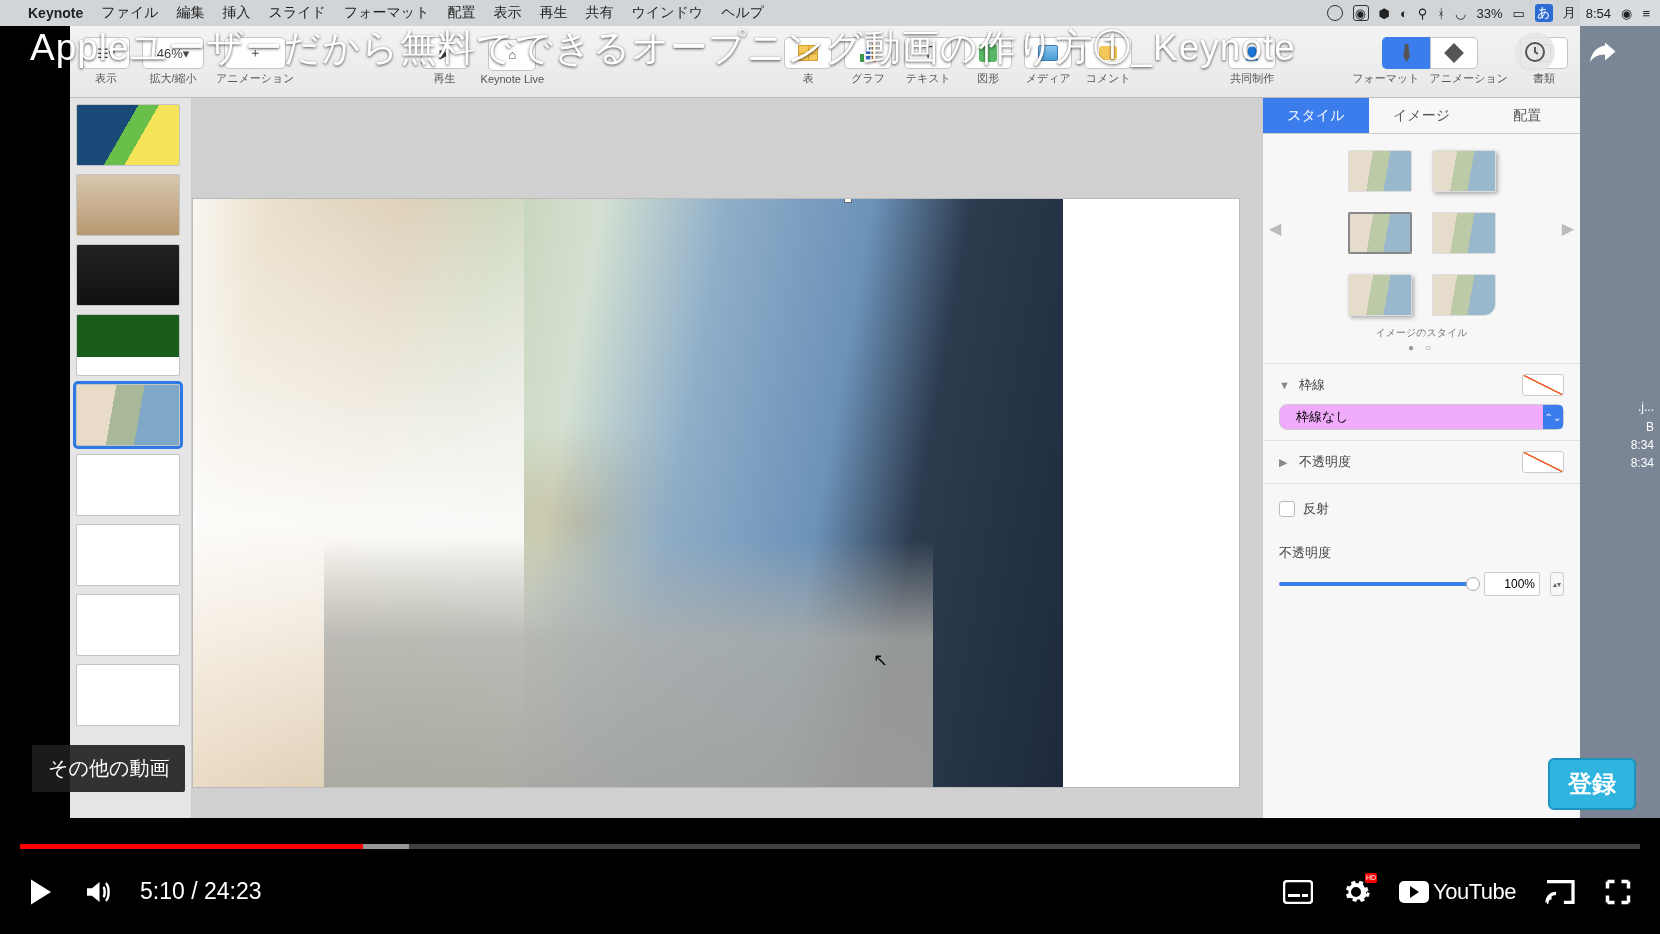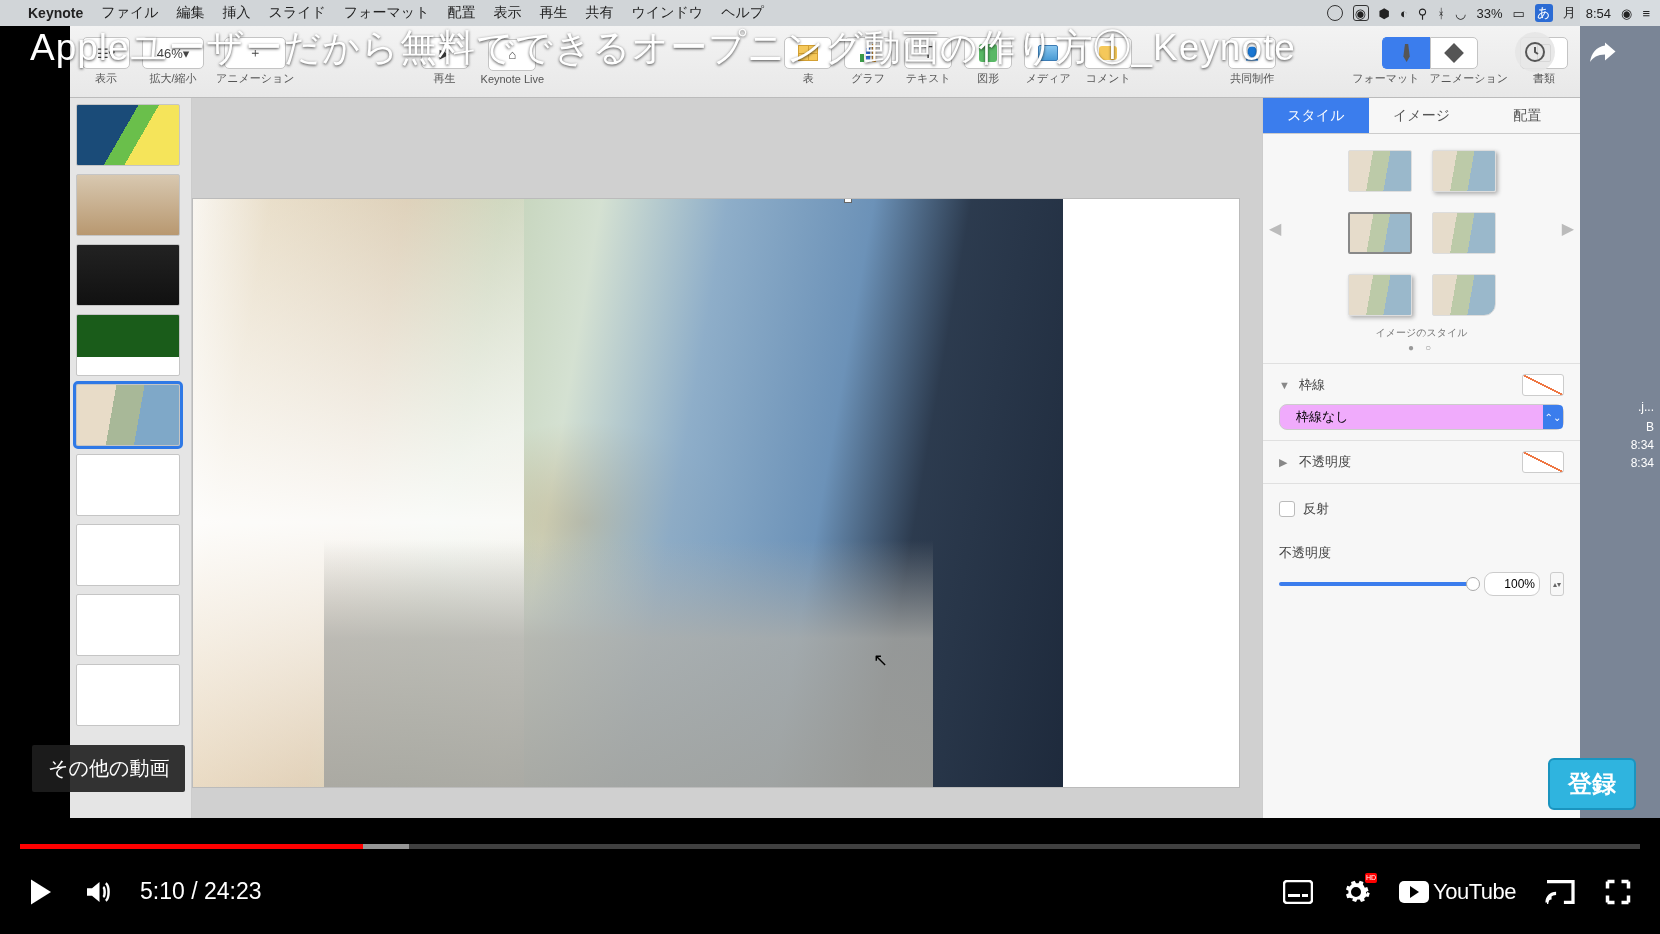--- a/index.html
+++ b/index.html
@@ -91,21 +91,21 @@
 .sec-row { display: flex; align-items: center; gap: 8px; font-size: 13px; color: #444; }
 .disclosure { color: #888; font-size: 11px; width: 12px; }
 .swatch-none { width: 42px; height: 22px; border: 1px solid #ccc; background: linear-gradient(to top right, #fff 47%, #e74 47%, #e74 53%, #fff 53%); margin-left: auto; border-radius:3px;}
 .sec-select { width: 100%; height: 26px; border: 1px solid #ccc; border-radius: 8px; background: #f0abfc; font-size: 13px; padding: 0 16px; display:flex; align-items:center; margin-top:8px; position:relative;}
 .sec-select .caret{position:absolute;right:0;top:0;width:20px;height:100%;background:#3b7ded;border-radius:0 4px 4px 0;color:#fff;display:flex;align-items:center;justify-content:center;font-size:10px;}
 .checkbox-row { display:flex; align-items:center; gap:8px; font-size:13px; color:#444; padding:6px 0;}
 .checkbox{width:16px;height:16px;border:1px solid #bbb;border-radius:3px;background:#fff;}
 .opacity-row{display:flex;align-items:center;gap:10px;}
 .slider{flex:1;height:4px;background:#3b7ded;border-radius:2px;position:relative;}
 .slider .knob{position:absolute;right:-6px;top:-5px;width:14px;height:14px;background:#fff;border:1px solid #aaa;border-radius:50%;}
-.pct-input{width:56px;height:24px;border:1px solid #ccc;border-radius:9px;font-size:12px;text-align:right;padding-right:4px;}
+.pct-input{width:56px;height:24px;border:1px solid #ccc;border-radius:2px;font-size:12px;text-align:right;padding-right:4px;}
 .stepper{width:14px;height:24px;border:1px solid #ccc;border-radius:3px;font-size:8px;display:flex;flex-direction:column;align-items:center;justify-content:center;color:#666;}
 
 
 .desktop-peek{position:absolute;right:0;top:0;width:80px;bottom:116px;background:#7a8596;z-index:1;}
 .desktop-peek .file{position:absolute;right:6px;font-size:12px;color:#fff;text-align:right;}
 
 
 .other-videos { position: absolute; bottom: 142px; left: 32px; background: rgba(30,30,30,0.9); color: #fff; font-size: 20px; padding: 10px 16px; border-radius: 2px; z-index:6;}
 
 

